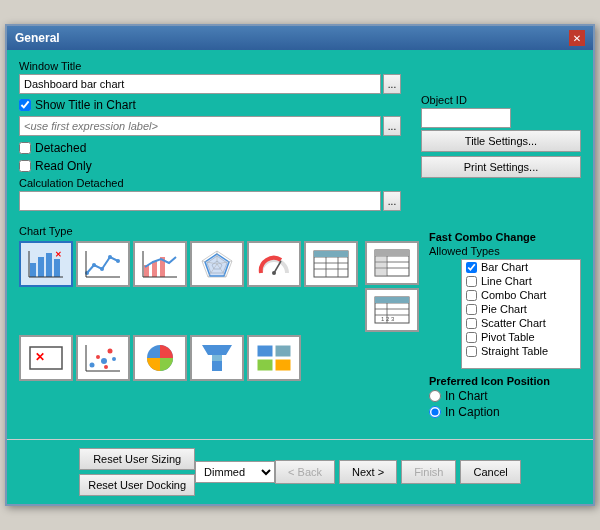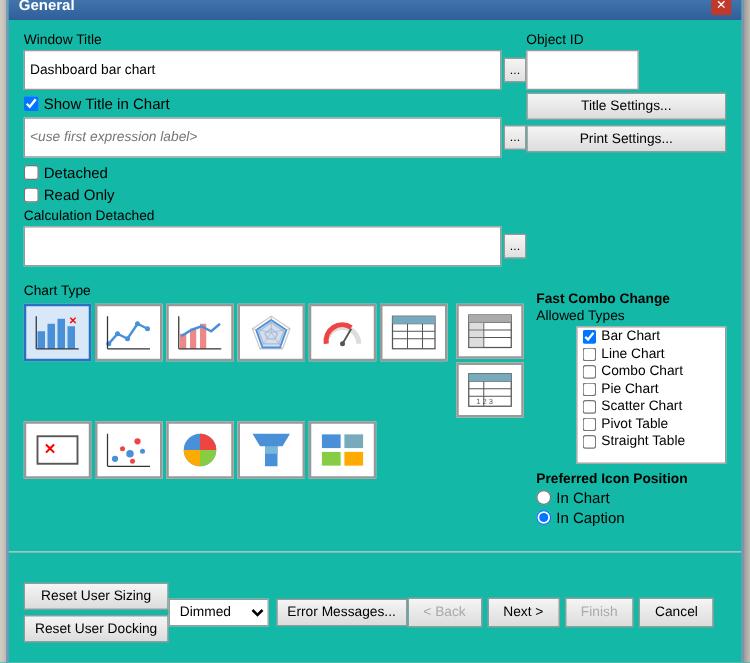--- a/index.html
+++ b/index.html
@@ -40,37 +40,38 @@
       font-size: 10px;
       display: flex;
       align-items: center;
       justify-content: center;
     }
     .content {
       padding: 10px 12px;
     }
     .row {
       display: flex;
-      gap: 0;
+      gap: 20px;
       margin-bottom: 14px;
+      align-items: center;
     }
     .left-panel { flex: 1; }
     .right-panel { width: 160px; }
     label {
       display: block;
       margin-bottom: 2px;
       font-size: 11px;
     }
     .input-row {
       display: flex;
       align-items: center;
       gap: 2px;
     }
     .text-input {
-      height: 32px;
+      height: 20px;
       border: 1px solid #999;
       background: white;
       padding: 0 4px;
       font-size: 11px;
       flex: 1;
     }
     .text-input.placeholder-text {
       color: #999;
       font-style: italic;
     }
@@ -175,23 +176,23 @@
       align-items: center;
       gap: 4px;
       margin-bottom: 2px;
     }
     .radio-row input[type=radio] {
       width: 12px;
       height: 12px;
     }
     .bottom-bar {
       display: flex;
-      justify-content: flex-start;
-      align-items: center;
-      padding: 24px 12px;
+      justify-content: center;
+      align-items: center;
+      padding: 8px 12px;
       border-top: 1px solid #ccc;
       margin-top: 8px;
     }
     .bottom-left-btns {
       display: flex;
       flex-direction: column;
       gap: 4px;
     }
     .bottom-center {
       display: flex;
@@ -488,21 +489,20 @@
     <div class="bottom-left-btns">
       <button class="btn">Reset User Sizing</button>
       <button class="btn">Reset User Docking</button>
     </div>
     <div class="bottom-center">
       <select class="reference-select">
         <option>Dimmed</option>
         <option>Normal</option>
         <option>Hidden</option>
       </select>
-      <button class="btn">Error Messages...</button>
     </div>
     <div class="nav-btns">
       <button class="nav-btn" disabled="">&lt; Back</button>
       <button class="nav-btn">Next &gt;</button>
       <button class="nav-btn" disabled="">Finish</button>
       <button class="nav-btn">Cancel</button>
 
     </div>
   </div>
 </div>

